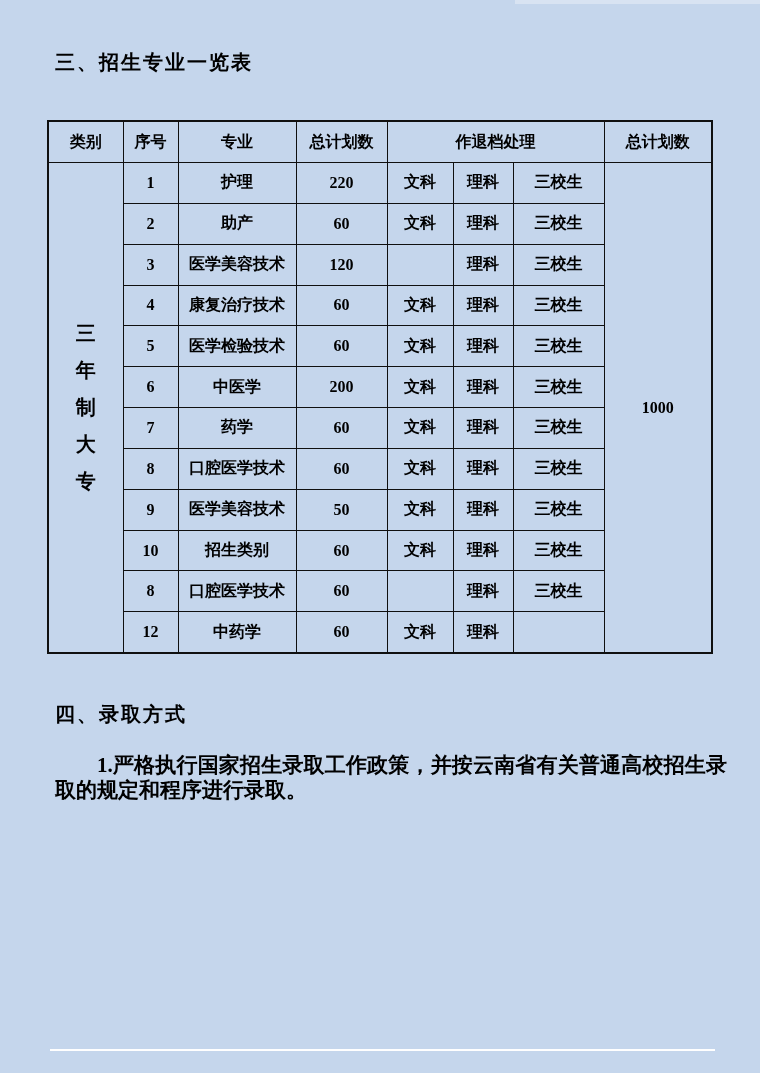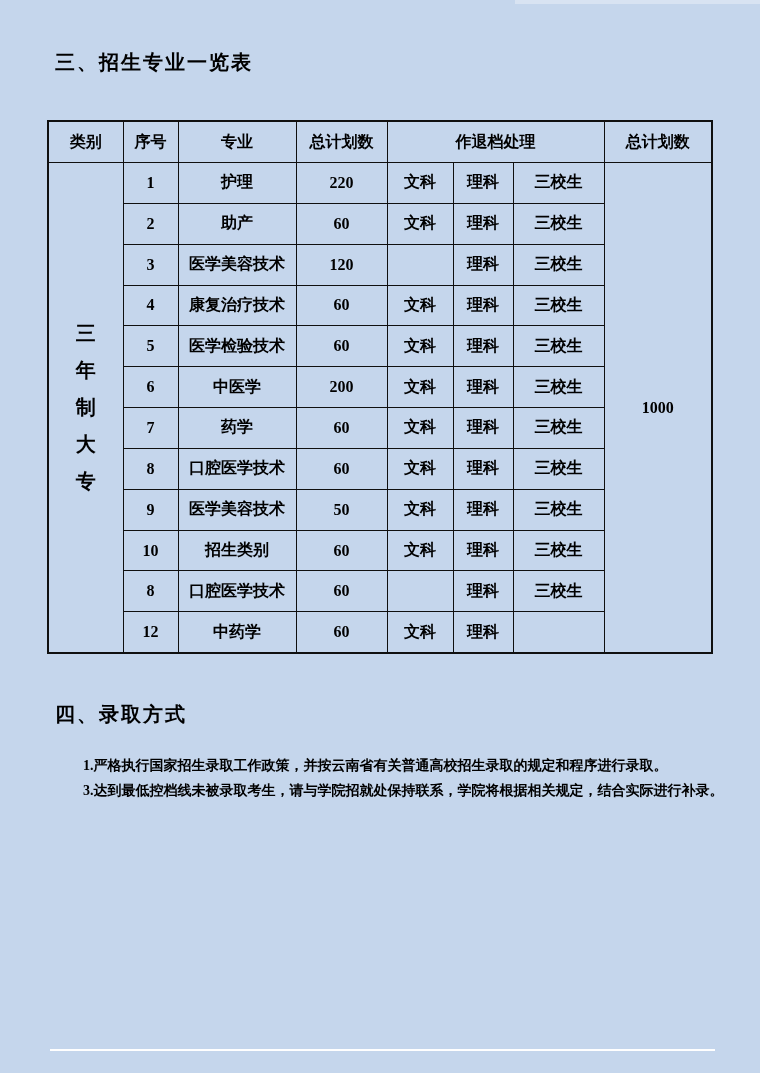--- a/index.html
+++ b/index.html
@@ -64,21 +64,21 @@
   }
   .body-text {
     position: absolute;
     top: 753px;
     left: 55px;
     width: 672px;
   }
   .body-text p {
     margin: 0;
     text-indent: 2em;
-    font-size: 14px;
+    font-size: 21px;
     line-height: 25.4px;
     text-align: justify;
     font-weight: bold;
   }
   .footer-line {
     position: absolute;
     top: 1049px;
     left: 50px;
     width: 665px;
     height: 2px;
@@ -220,16 +220,15 @@
         <td>理科</td>
         <td></td>
       </tr>
     </tbody>
 </table>
 
 <h2 class="section-title" id="admission-title">四、录取方式</h2>
 
 <div class="body-text">
   <p>1.严格执行国家招生录取工作政策，并按云南省有关普通高校招生录取的规定和程序进行录取。</p>
-  <p>3.达到最低控档线未被录取考生，请与学院招就处保持联系，学院将根据相关规定，结合实际进行补录。</p>
 </div>
 
 <div class="footer-line"></div>
 
 </body></html>

